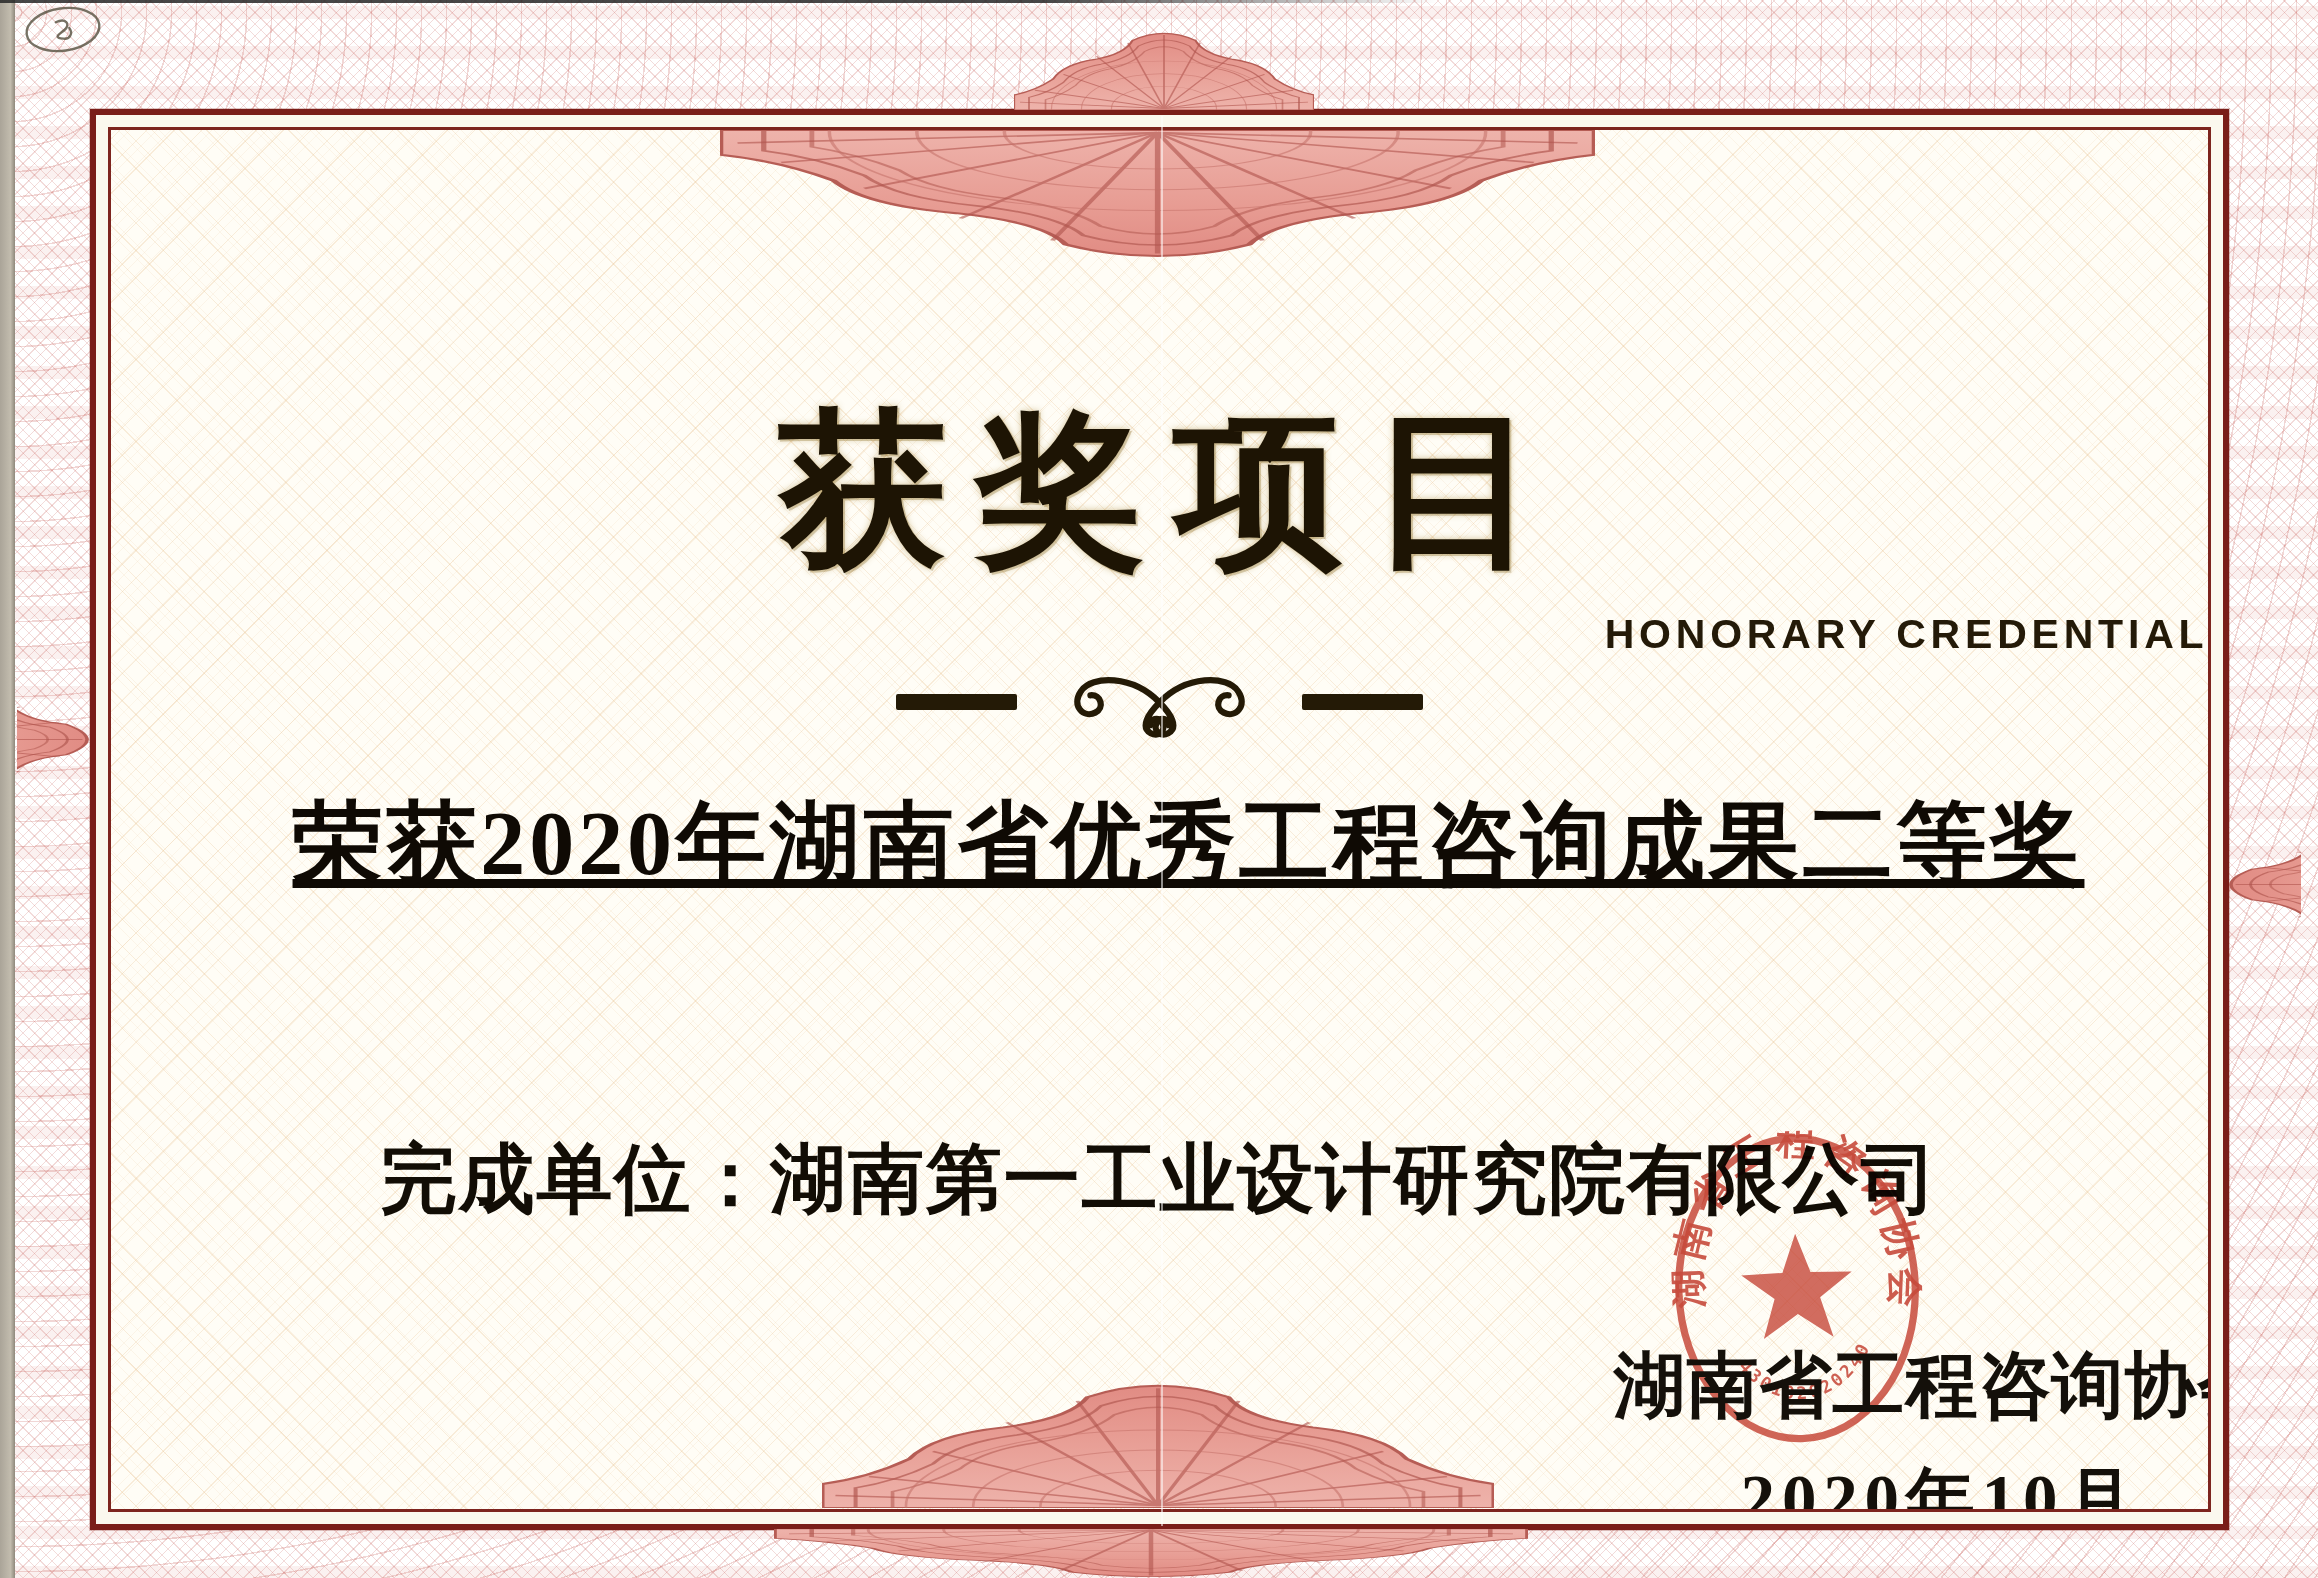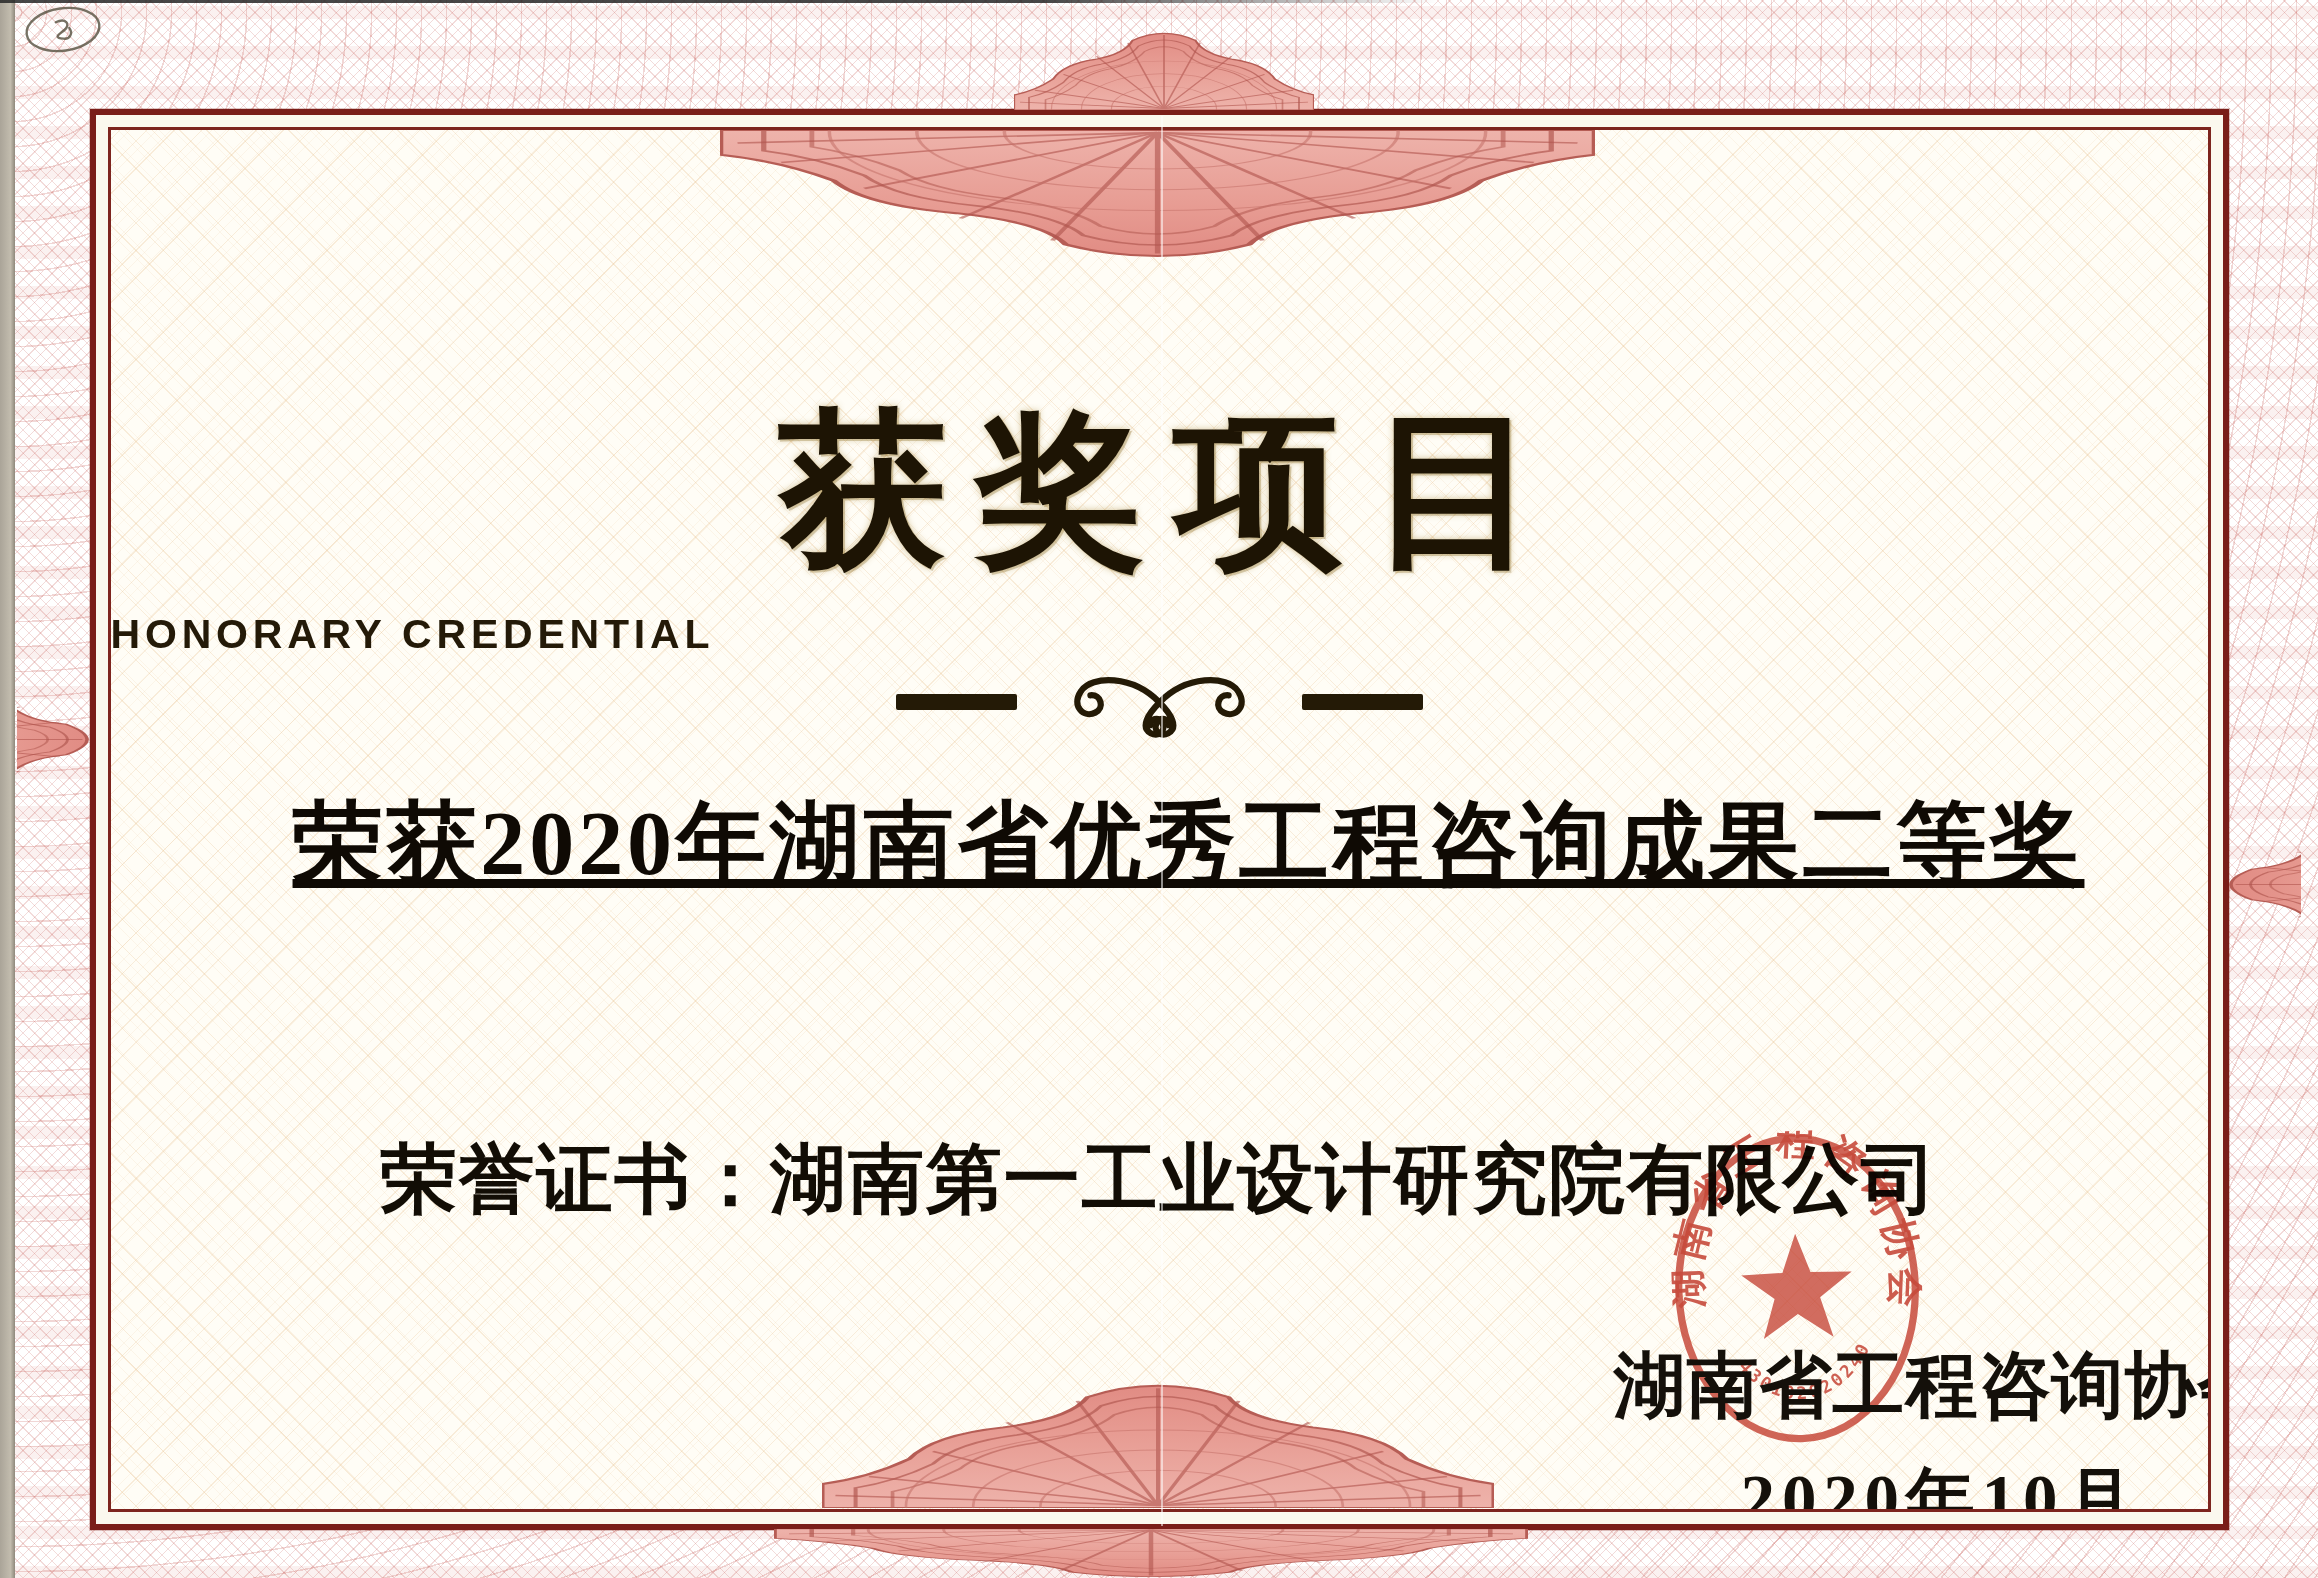--- a/index.html
+++ b/index.html
@@ -61,21 +61,21 @@
   .inner-content{position:absolute;inset:0;z-index:10;}
   .cert-title{
     position:absolute;left:0;right:0;top:277px;
     text-align:center;text-indent:29px;letter-spacing:29px;
     font-size:169px;line-height:1;font-weight:bold;
     color:#1d1404;white-space:nowrap;
     text-shadow:0 0 7.7px rgba(158,120,30,.45), 1.9px 1.9px 0 rgba(122,92,24,.28);
   }
   .cert-subtitle{
     position:absolute;left:0;right:0;top:484px;
-    text-align:left;letter-spacing:4.8px;
+    text-align:right;letter-spacing:4.8px;
     font-family:"Liberation Sans","DejaVu Sans",sans-serif;
     font-size:41px;line-height:1;font-weight:bold;color:#241a08;
     white-space:nowrap;
   }
   .flourish{
     position:absolute;left:0;right:0;top:536px;height:73px;
     display:flex;align-items:center;justify-content:center;gap:29px;
     z-index:10;
   }
   .flourish .dash{width:121px;height:16.4px;background:#241a06;border-radius:1.9px;}
@@ -227,21 +227,21 @@
               <path d="M235 75 C 290 18, 375 18, 398 52 C 418 82, 392 108, 368 96 C 348 86, 356 58, 378 60"></path>
               <path d="M235 75 C 210 100, 196 126, 216 138 C 234 148, 250 132, 240 116 C 232 104, 216 108, 216 122"></path>
               <path d="M235 75 C 260 100, 274 126, 254 138 C 236 148, 220 132, 230 116 C 238 104, 254 108, 254 122"></path>
             </g>
           </svg>
           <div class="dash"></div>
         </div>
 
         <div class="cert-award">荣获2020年湖南省优秀工程咨询成果二等奖</div>
 
-        <div class="cert-field f1"><span>荣誉证书：</span><span>湖南第一工业设计研究院有限公司</span></div>
+        <div class="cert-field f1"><span>完成单位：</span><span>湖南第一工业设计研究院有限公司</span></div>
 
         <div class="cert-issuer">湖南省工程咨询协会</div>
         <div class="cert-date">2020年10月</div>
 
       </div>
     </div>
   </div>
 
   <div class="fold-seam"></div>
 

